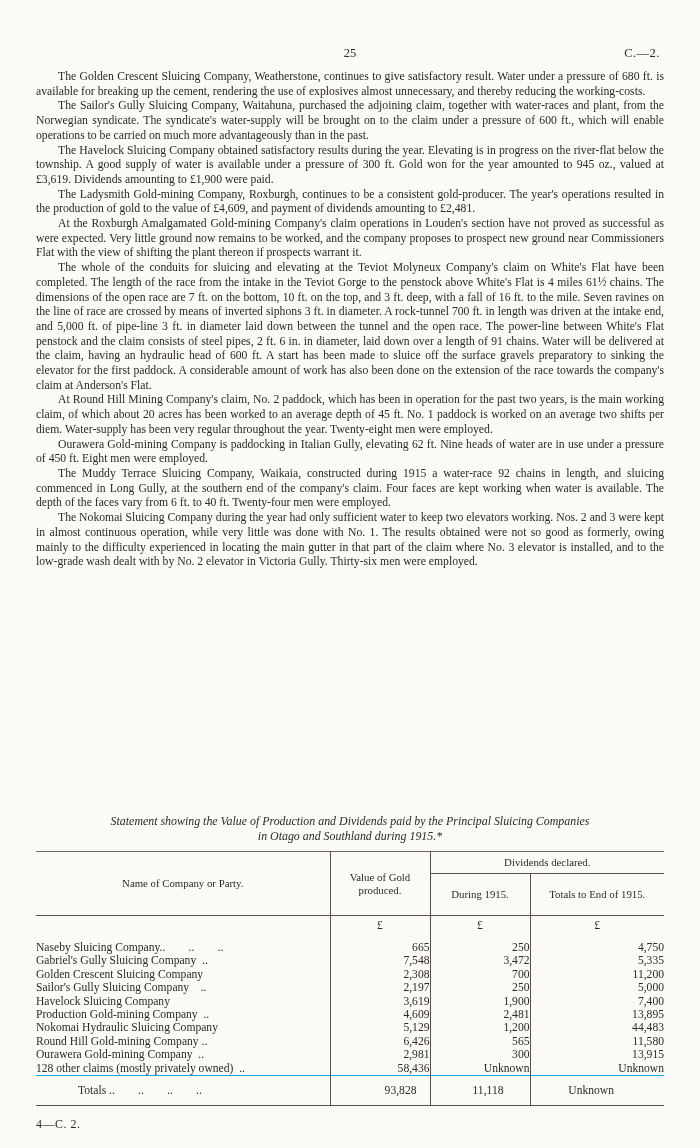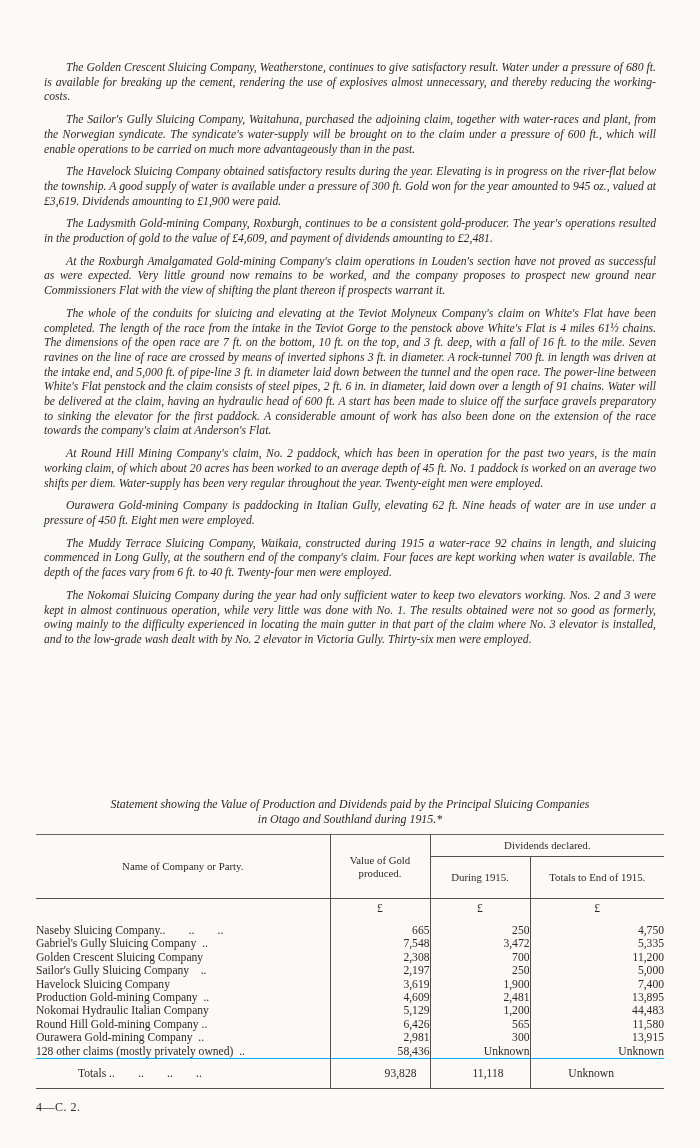--- a/index.html
+++ b/index.html
@@ -34,22 +34,21 @@
   .body-text {
     margin-top: 7px;
     height: 732px;
     overflow: hidden;
     font-size: 11.7px;
     line-height: 14.7px;
     text-align: justify;
   }
   .body-text p {
     text-indent: 22px;
-    margin: 8px;
-    font-style: italic;
+    margin: 0;
   }
   .table-caption {
     margin-top: 12px;
     text-align: center;
     font-style: italic;
     font-size: 11.9px;
     line-height: 14.5px;
   }
   table.stmt {
     margin-top: 8px;
@@ -112,20 +111,24 @@
     margin-top: 11px;
     font-size: 12px;
     letter-spacing: 0.5px;
   }
 </style>
 </head>
 <body>
 
 <div class="page">
 
+  <div class="page-head">
+    <span class="page-number">25</span>
+    <span class="doc-ref">C.—2.</span>
+  </div>
 
   <div class="body-text">
     <p>The Golden Crescent Sluicing Company, Weatherstone, continues to give satisfactory result. Water under a pressure of 680 ft. is available for breaking up the cement, rendering the use of explosives almost unnecessary, and thereby reducing the working-costs.</p>
     <p>The Sailor's Gully Sluicing Company, Waitahuna, purchased the adjoining claim, together with water-races and plant, from the Norwegian syndicate. The syndicate's water-supply will be brought on to the claim under a pressure of 600 ft., which will enable operations to be carried on much more advantageously than in the past.</p>
     <p>The Havelock Sluicing Company obtained satisfactory results during the year. Elevating is in progress on the river-flat below the township. A good supply of water is available under a pressure of 300 ft. Gold won for the year amounted to 945 oz., valued at £3,619. Dividends amounting to £1,900 were paid.</p>
     <p>The Ladysmith Gold-mining Company, Roxburgh, continues to be a consistent gold-producer. The year's operations resulted in the production of gold to the value of £4,609, and payment of dividends amounting to £2,481.</p>
     <p>At the Roxburgh Amalgamated Gold-mining Company's claim operations in Louden's section have not proved as successful as were expected. Very little ground now remains to be worked, and the company proposes to prospect new ground near Commissioners Flat with the view of shifting the plant thereon if prospects warrant it.</p>
     <p>The whole of the conduits for sluicing and elevating at the Teviot Molyneux Company's claim on White's Flat have been completed. The length of the race from the intake in the Teviot Gorge to the penstock above White's Flat is 4 miles 61½ chains. The dimensions of the open race are 7 ft. on the bottom, 10 ft. on the top, and 3 ft. deep, with a fall of 16 ft. to the mile. Seven ravines on the line of race are crossed by means of inverted siphons 3 ft. in diameter. A rock-tunnel 700 ft. in length was driven at the intake end, and 5,000 ft. of pipe-line 3 ft. in diameter laid down between the tunnel and the open race. The power-line between White's Flat penstock and the claim consists of steel pipes, 2 ft. 6 in. in diameter, laid down over a length of 91 chains. Water will be delivered at the claim, having an hydraulic head of 600 ft. A start has been made to sluice off the surface gravels preparatory to sinking the elevator for the first paddock. A considerable amount of work has also been done on the extension of the race towards the company's claim at Anderson's Flat.</p>
     <p>At Round Hill Mining Company's claim, No. 2 paddock, which has been in operation for the past two years, is the main working claim, of which about 20 acres has been worked to an average depth of 45 ft. No. 1 paddock is worked on an average two shifts per diem. Water-supply has been very regular throughout the year. Twenty-eight men were employed.</p>
     <p>Ourawera Gold-mining Company is paddocking in Italian Gully, elevating 62 ft. Nine heads of water are in use under a pressure of 450 ft. Eight men were employed.</p>
@@ -194,21 +197,21 @@
         <td class="c-num n-during">1,900</td>
         <td class="c-num n-total">7,400</td>
       </tr>
       <tr class="data-row">
         <td class="c-name">Production Gold-mining Company  ..</td>
         <td class="c-num n-gold">4,609</td>
         <td class="c-num n-during">2,481</td>
         <td class="c-num n-total">13,895</td>
       </tr>
       <tr class="data-row">
-        <td class="c-name">Nokomai Hydraulic Italian Company</td>
+        <td class="c-name">Nokomai Hydraulic Sluicing Company</td>
         <td class="c-num n-gold">5,129</td>
         <td class="c-num n-during">1,200</td>
         <td class="c-num n-total">44,483</td>
       </tr>
       <tr class="data-row">
         <td class="c-name">Round Hill Gold-mining Company ..</td>
         <td class="c-num n-gold">6,426</td>
         <td class="c-num n-during">565</td>
         <td class="c-num n-total">11,580</td>
       </tr>

